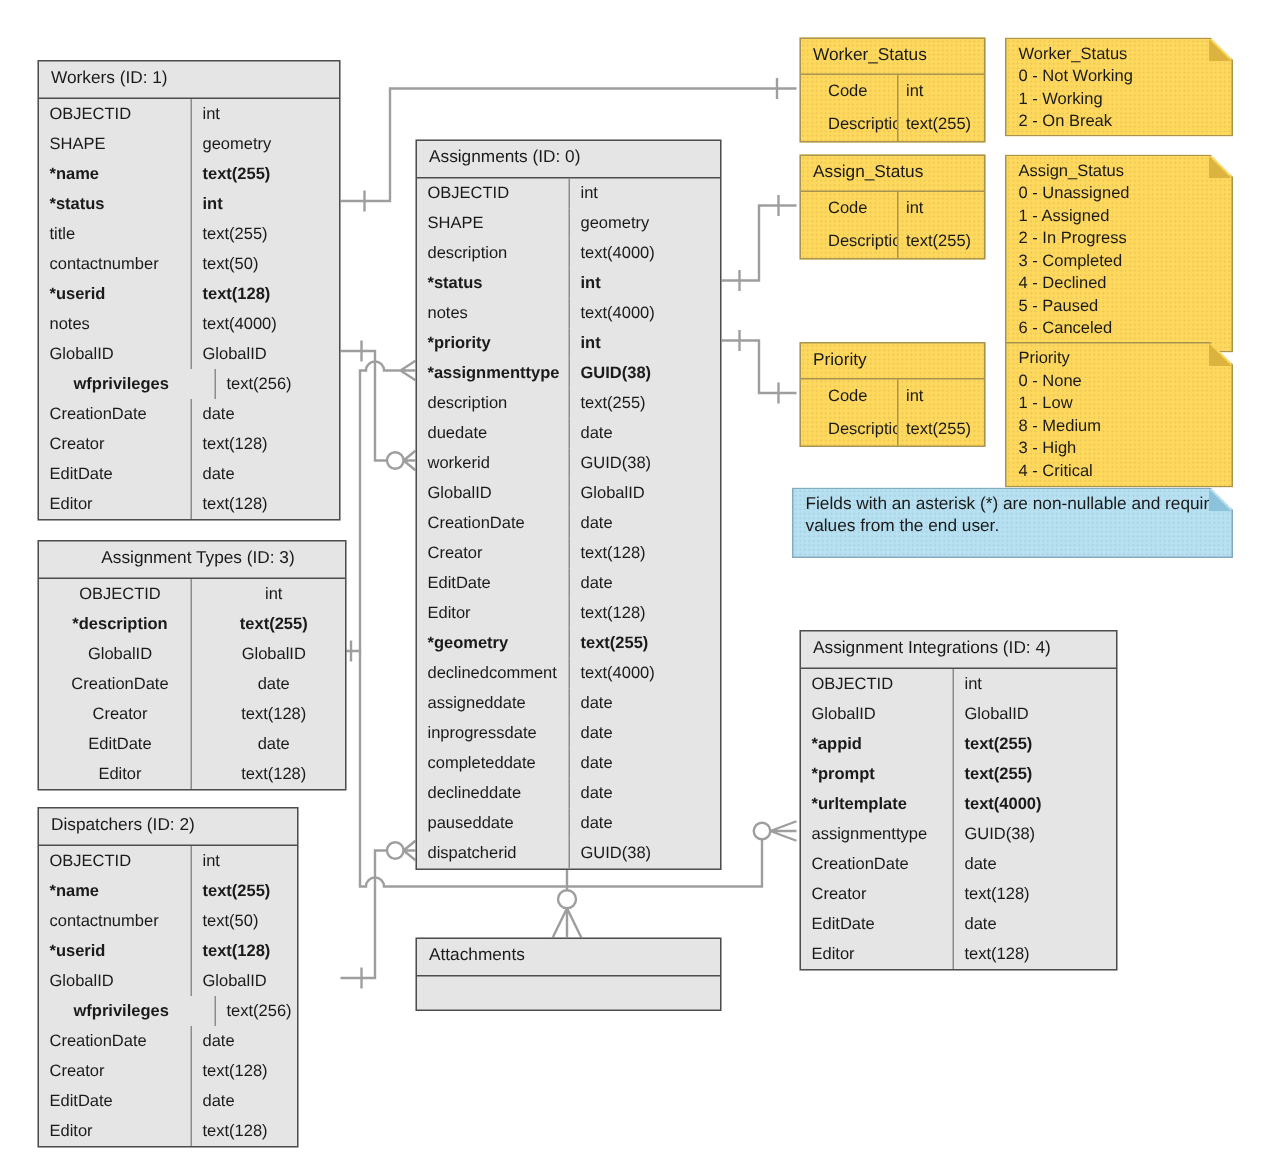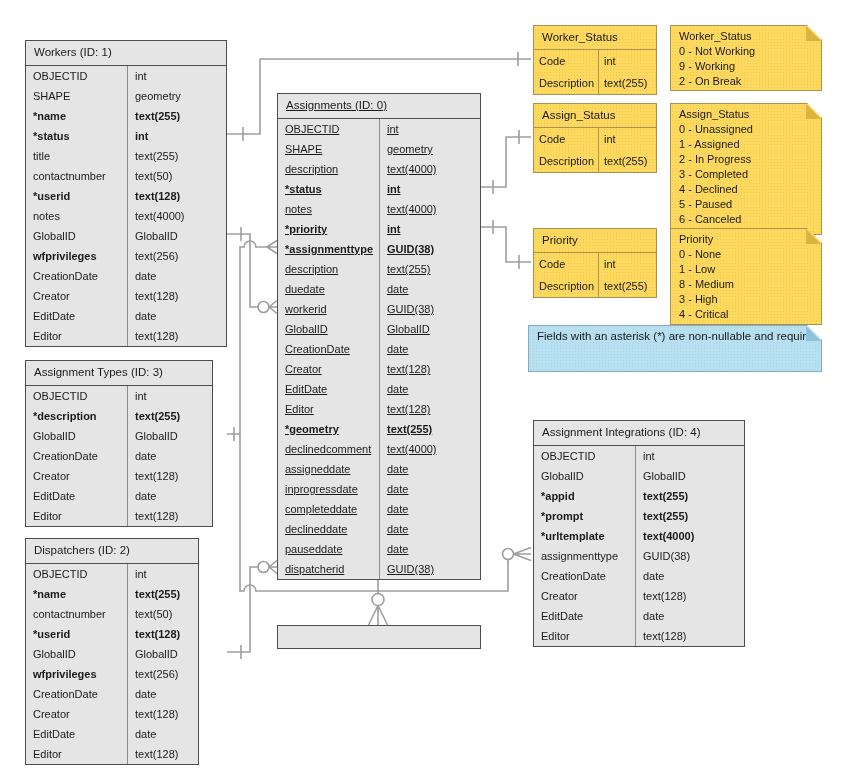--- a/index.html
+++ b/index.html
@@ -11,28 +11,28 @@
   #shapes{position:absolute;left:0;top:0;width:100%;height:100%;}
 
   
   .etable{position:absolute;background:#e5e5e5;border:1.6px solid #4d4d4d;box-sizing:border-box;color:#1a1a1a;}
   .etitle{height:24px;line-height:23px;padding-left:8px;border-bottom:1.6px solid #4d4d4d;
           font-size:11.5px;white-space:nowrap;overflow:hidden;}
   .erow{height:20px;line-height:20px;display:flex;font-size:11px;}
   .fname{width:101px;padding-left:7px;box-sizing:border-box;white-space:nowrap;overflow:hidden;}
   .ftype{flex:1;border-left:1px solid #8c8c8c;padding-left:7px;white-space:nowrap;overflow:hidden;box-sizing:border-box;}
   .erow.b-both{font-weight:bold;}
-  .erow.b-name .fname{font-weight:bold;}
+  .erow.b-name .fname{font-weight:bold;margin-left:16px;}
   .erow.empty{height:22px;}
 
   
   .etable.code{background-color:#FFD95E;border-color:#A89350;}
   .etable.code .etitle{border-bottom-color:#A89350;height:23px;line-height:22px;}
   .etable.code .erow{height:22px;line-height:22px;}
-  .etable.code .fname{width:64px;padding-left:5px;}
+  .etable.code .fname{width:64px;padding-left:18px;}
   .etable.code .ftype{border-left-color:#A89350;padding-left:5px;}
 
   
   .note{position:absolute;box-sizing:border-box;font-size:11px;line-height:15px;
         padding:3px 8px;color:#1a1a1a;
         clip-path:polygon(0 0,calc(100% - 15px) 0,100% 15px,100% 100%,0 100%);}
   .note .fold{position:absolute;top:0;right:0;width:15px;height:15px;
         clip-path:polygon(0 0,100% 100%,0 100%);}
   .note.yellow{background-color:#FFD95E;border:1px solid #A89350;}
   .note.yellow .fold{background:#DDB340;}
@@ -147,21 +147,21 @@
           <div class="erow">
     <span class="fname">EditDate</span>
     <span class="ftype">date</span>
   </div>
           <div class="erow">
     <span class="fname">Editor</span>
     <span class="ftype">text(128)</span>
   </div>
         </div>
   </div>
-      <div class="etable plain" style="left: 25px; top: 360px; width: 188px;">
+      <div class="etable plain" style="left: 25px; top: 360px; width: 206px; text-align: center;">
     <div class="etitle">Assignment Types (ID: 3)</div>
     <div class="erows">
           <div class="erow">
     <span class="fname">OBJECTID</span>
     <span class="ftype">int</span>
   </div>
           <div class="erow b-both">
     <span class="fname">*description</span>
     <span class="ftype">text(255)</span>
   </div>
@@ -225,21 +225,21 @@
           <div class="erow">
     <span class="fname">EditDate</span>
     <span class="ftype">date</span>
   </div>
           <div class="erow">
     <span class="fname">Editor</span>
     <span class="ftype">text(128)</span>
   </div>
         </div>
   </div>
-      <div class="etable plain" style="left: 277px; top: 93px; width: 204px; text-decoration: underline;">
+      <div class="etable plain" style="left: 277px; top: 93px; width: 204px;">
     <div class="etitle">Assignments (ID: 0)</div>
     <div class="erows">
           <div class="erow">
     <span class="fname">OBJECTID</span>
     <span class="ftype">int</span>
   </div>
           <div class="erow">
     <span class="fname">SHAPE</span>
     <span class="ftype">geometry</span>
   </div>
@@ -323,20 +323,21 @@
     <span class="fname">pauseddate</span>
     <span class="ftype">date</span>
   </div>
           <div class="erow">
     <span class="fname">dispatcherid</span>
     <span class="ftype">GUID(38)</span>
   </div>
         </div>
   </div>
       <div class="etable plain" style="left: 277px; top: 625px; width: 204px;">
+    <div class="etitle">Attachments</div>
     <div class="erows">
           <div class="erow empty"></div>
         </div>
   </div>
       <div class="etable plain" style="left: 533px; top: 420px; width: 212px;">
     <div class="etitle">Assignment Integrations (ID: 4)</div>
     <div class="erows">
           <div class="erow">
     <span class="fname">OBJECTID</span>
     <span class="ftype">int</span>
@@ -415,21 +416,21 @@
           <div class="erow">
     <span class="fname">Description</span>
     <span class="ftype">text(255)</span>
   </div>
         </div>
   </div>
       <div class="note yellow dotted" style="left: 670px; top: 25px; width: 152px; height: 66px;">
     <div class="note-lines">
           <div>Worker_Status</div>
           <div>0 - Not Working</div>
-          <div>9 - Working</div>
+          <div>1 - Working</div>
           <div>2 - On Break</div>
         </div>
     <div class="fold"></div>
   </div>
       <div class="note yellow dotted" style="left: 670px; top: 103px; width: 152px; height: 132px;">
     <div class="note-lines">
           <div>Assign_Status</div>
           <div>0 - Unassigned</div>
           <div>1 - Assigned</div>
           <div>2 - In Progress</div>
@@ -447,17 +448,18 @@
           <div>1 - Low</div>
           <div>8 - Medium</div>
           <div>3 - High</div>
           <div>4 - Critical</div>
         </div>
     <div class="fold"></div>
   </div>
       <div class="note blue dotted" style="left: 528px; top: 325px; width: 294px; height: 47px;">
     <div class="note-lines">
           <div>Fields with an asterisk (*) are non-nullable and require</div>
+          <div>values from the end user.</div>
         </div>
     <div class="fold"></div>
   </div>
     </div>
 </div>
 
 </body></html>

